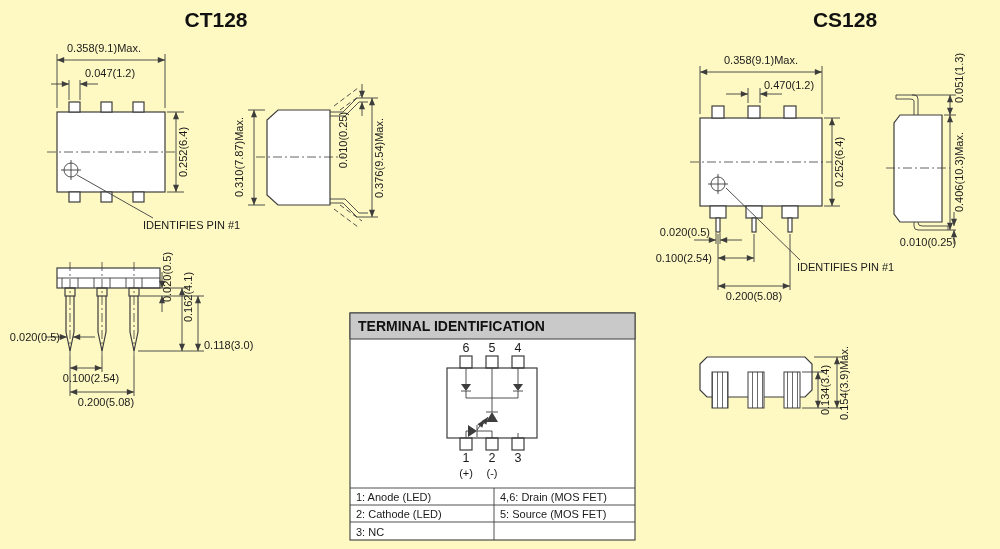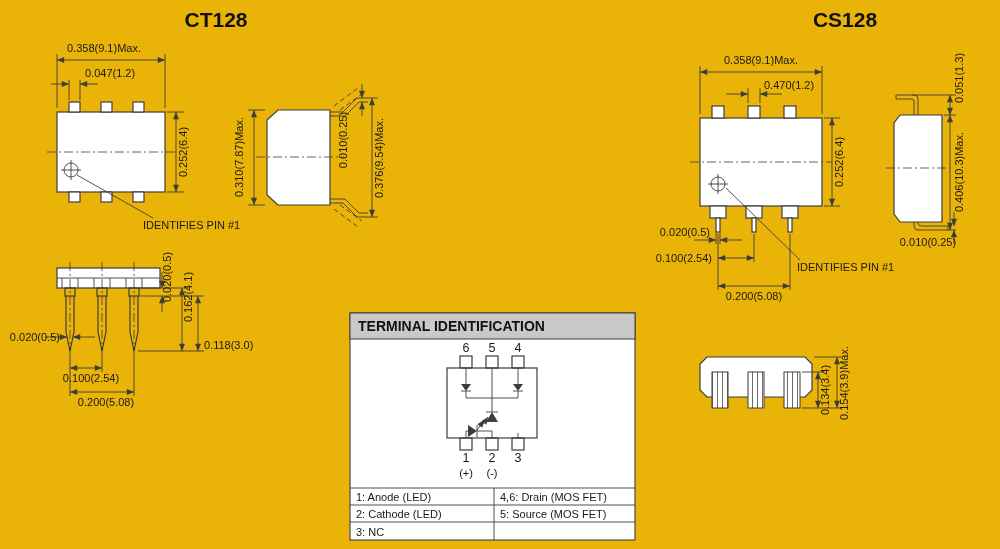--- a/index.html
+++ b/index.html
@@ -1,16 +1,16 @@
 <!DOCTYPE html>
 <html><head>
 <meta charset="utf-8">
 <style>
   html,body{margin:0;padding:0;background:#ffffff;}
-  #stage{position:relative;width:1000px;height:549px;background:#eab308;overflow:hidden;}
+  #stage{position:relative;width:1000px;height:549px;background:#fef9c3;overflow:hidden;}
   svg{display:block;}
   svg text{font-family:"Liberation Sans",sans-serif;font-size:11px;fill:#1a1a1a;}
   .title{font-size:21px;font-weight:bold;fill:#111;}
   .hdr{font-size:14px;font-weight:bold;fill:#111;}
   .pn{font-size:12.5px;}
   .pol{font-size:11px;}
   .body{stroke:#3d3d3d;stroke-width:1.2;fill:#ffffff;}
   .bodyn{stroke:#3d3d3d;stroke-width:1.2;fill:none;}
   .thin{stroke:#3d3d3d;stroke-width:0.9;fill:none;}
   .dim{stroke:#3d3d3d;stroke-width:0.9;fill:none;}

